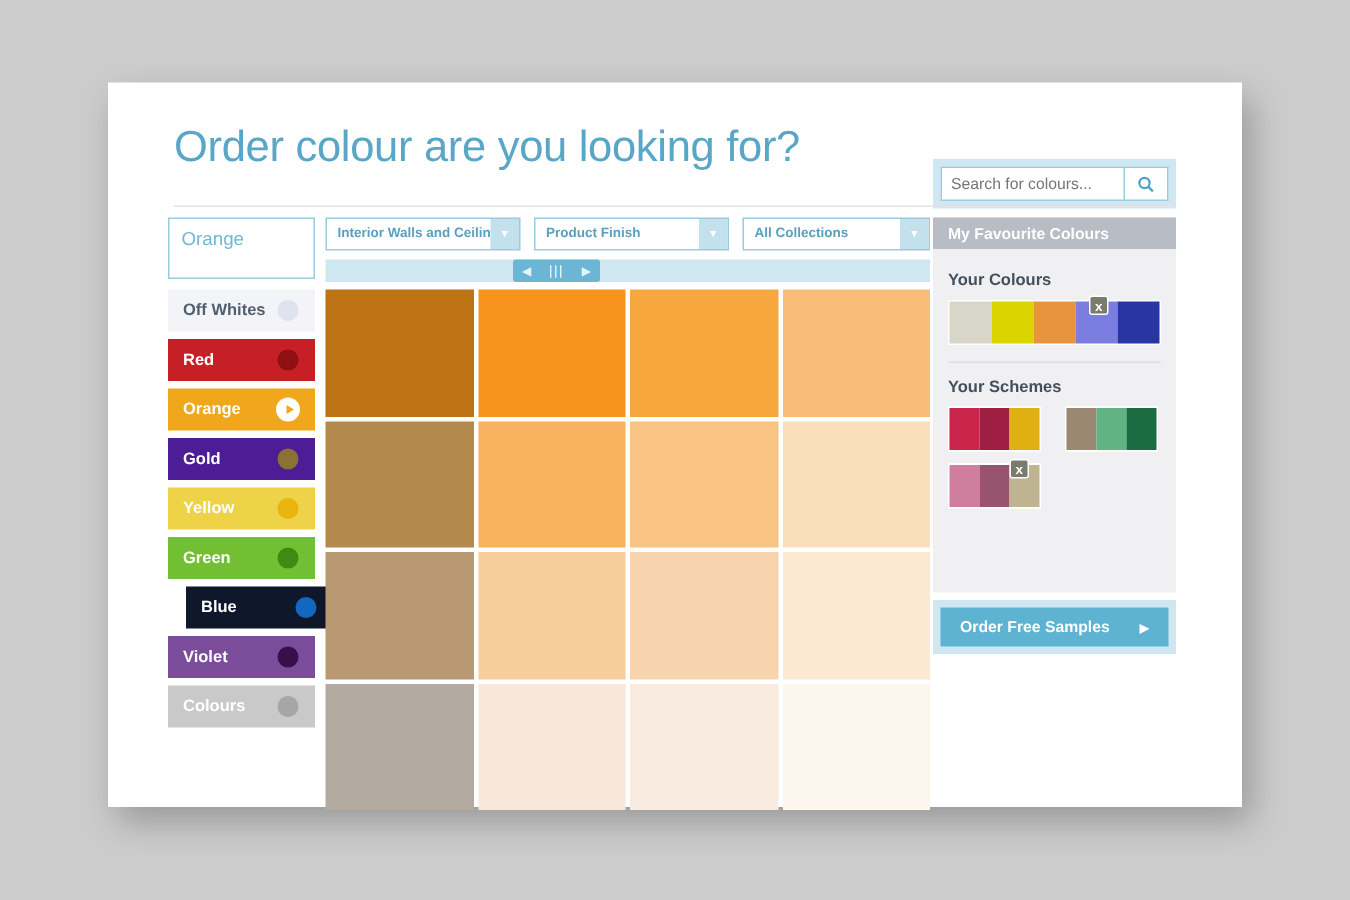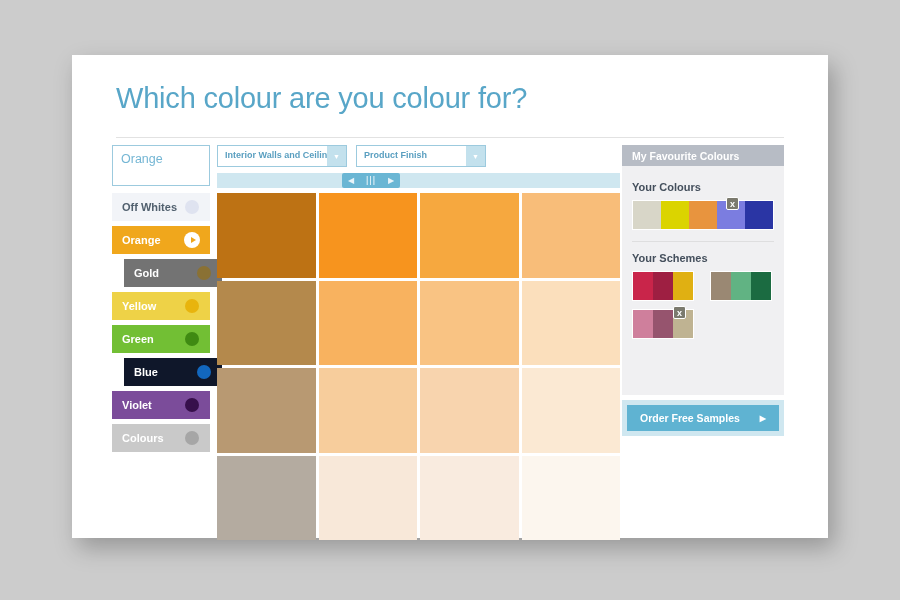--- a/index.html
+++ b/index.html
@@ -353,60 +353,77 @@
     gap: 20px;
   }
   .order-btn .arr { font-size: 8px; }
 </style>
 </head>
 <body>
 
 <div class="page-card">
 
   <div class="header-row">
-    <div class="page-title">Which colour are you colour for?</div>
-
+    <div class="page-title">Order colour are you looking for?</div>
+
+    <div class="search-wrap">
+      <input class="search-input" type="text" placeholder="Search for colours..." style="">
+      <div class="search-button">
+        <svg width="12" height="12" viewBox="0 0 12 12">
+          <circle cx="5" cy="5" r="3.4" fill="none" stroke="#4aa3c6" stroke-width="1.5"></circle>
+          <line x1="7.6" y1="7.6" x2="10.6" y2="10.6" stroke="#4aa3c6" stroke-width="1.5"></line>
+        </svg>
+      </div>
+    </div>
   </div>
   <div class="hr-line"></div>
 
   <div class="label-box">
     <span>Orange</span>
   </div>
 
   <div class="filter-bar">
     <div class="dropdown" id="dd0">
       <div class="dd-label">Interior Walls and Ceilings</div>
       <div class="dd-arrow">▼</div>
     </div>
     <div class="dropdown" id="dd1">
       <div class="dd-label">Product Finish</div>
+      <div class="dd-arrow">▼</div>
+    </div>
+    <div class="dropdown" id="dd2">
+      <div class="dd-label">All Collections</div>
       <div class="dd-arrow">▼</div>
     </div>
   </div>
 
   <div class="scroll-track">
     <div class="scroll-handle">
       <span>◀</span>
       <span class="grip">|||</span>
       <span>▶</span>
     </div>
   </div>
 
   <div class="cat-list">
       <div class="cat-item offwhites" style="background: rgb(242, 244, 248);">
         <span class="cat-label">Off Whites</span>
         <span class="cat-dot" style="background: rgb(223, 227, 240);"></span>
       </div>
+      <div class="cat-item" style="background: rgb(198, 32, 38);">
+        <span class="cat-label">Red</span>
+        <span class="cat-dot" style="background: rgb(142, 16, 19);"></span>
+      </div>
       <div class="cat-item" style="background: rgb(240, 167, 28);">
         <span class="cat-label">Orange</span>
         <span class="play-dot">
           <i style="border-left-color: rgb(240, 167, 28);"></i>
         </span>
       </div>
-      <div class="cat-item" style="background: #737373; margin-left: 12px;">
+      <div class="cat-item" style="background: #4c1d95;">
         <span class="cat-label">Gold</span>
         <span class="cat-dot" style="background: rgb(138, 113, 52);"></span>
       </div>
       <div class="cat-item" style="background: rgb(238, 210, 71);">
         <span class="cat-label">Yellow</span>
         <span class="cat-dot" style="background: rgb(232, 180, 13);"></span>
       </div>
       <div class="cat-item" style="background: rgb(114, 191, 52);">
         <span class="cat-label">Green</span>
         <span class="cat-dot" style="background: rgb(63, 138, 18);"></span>

